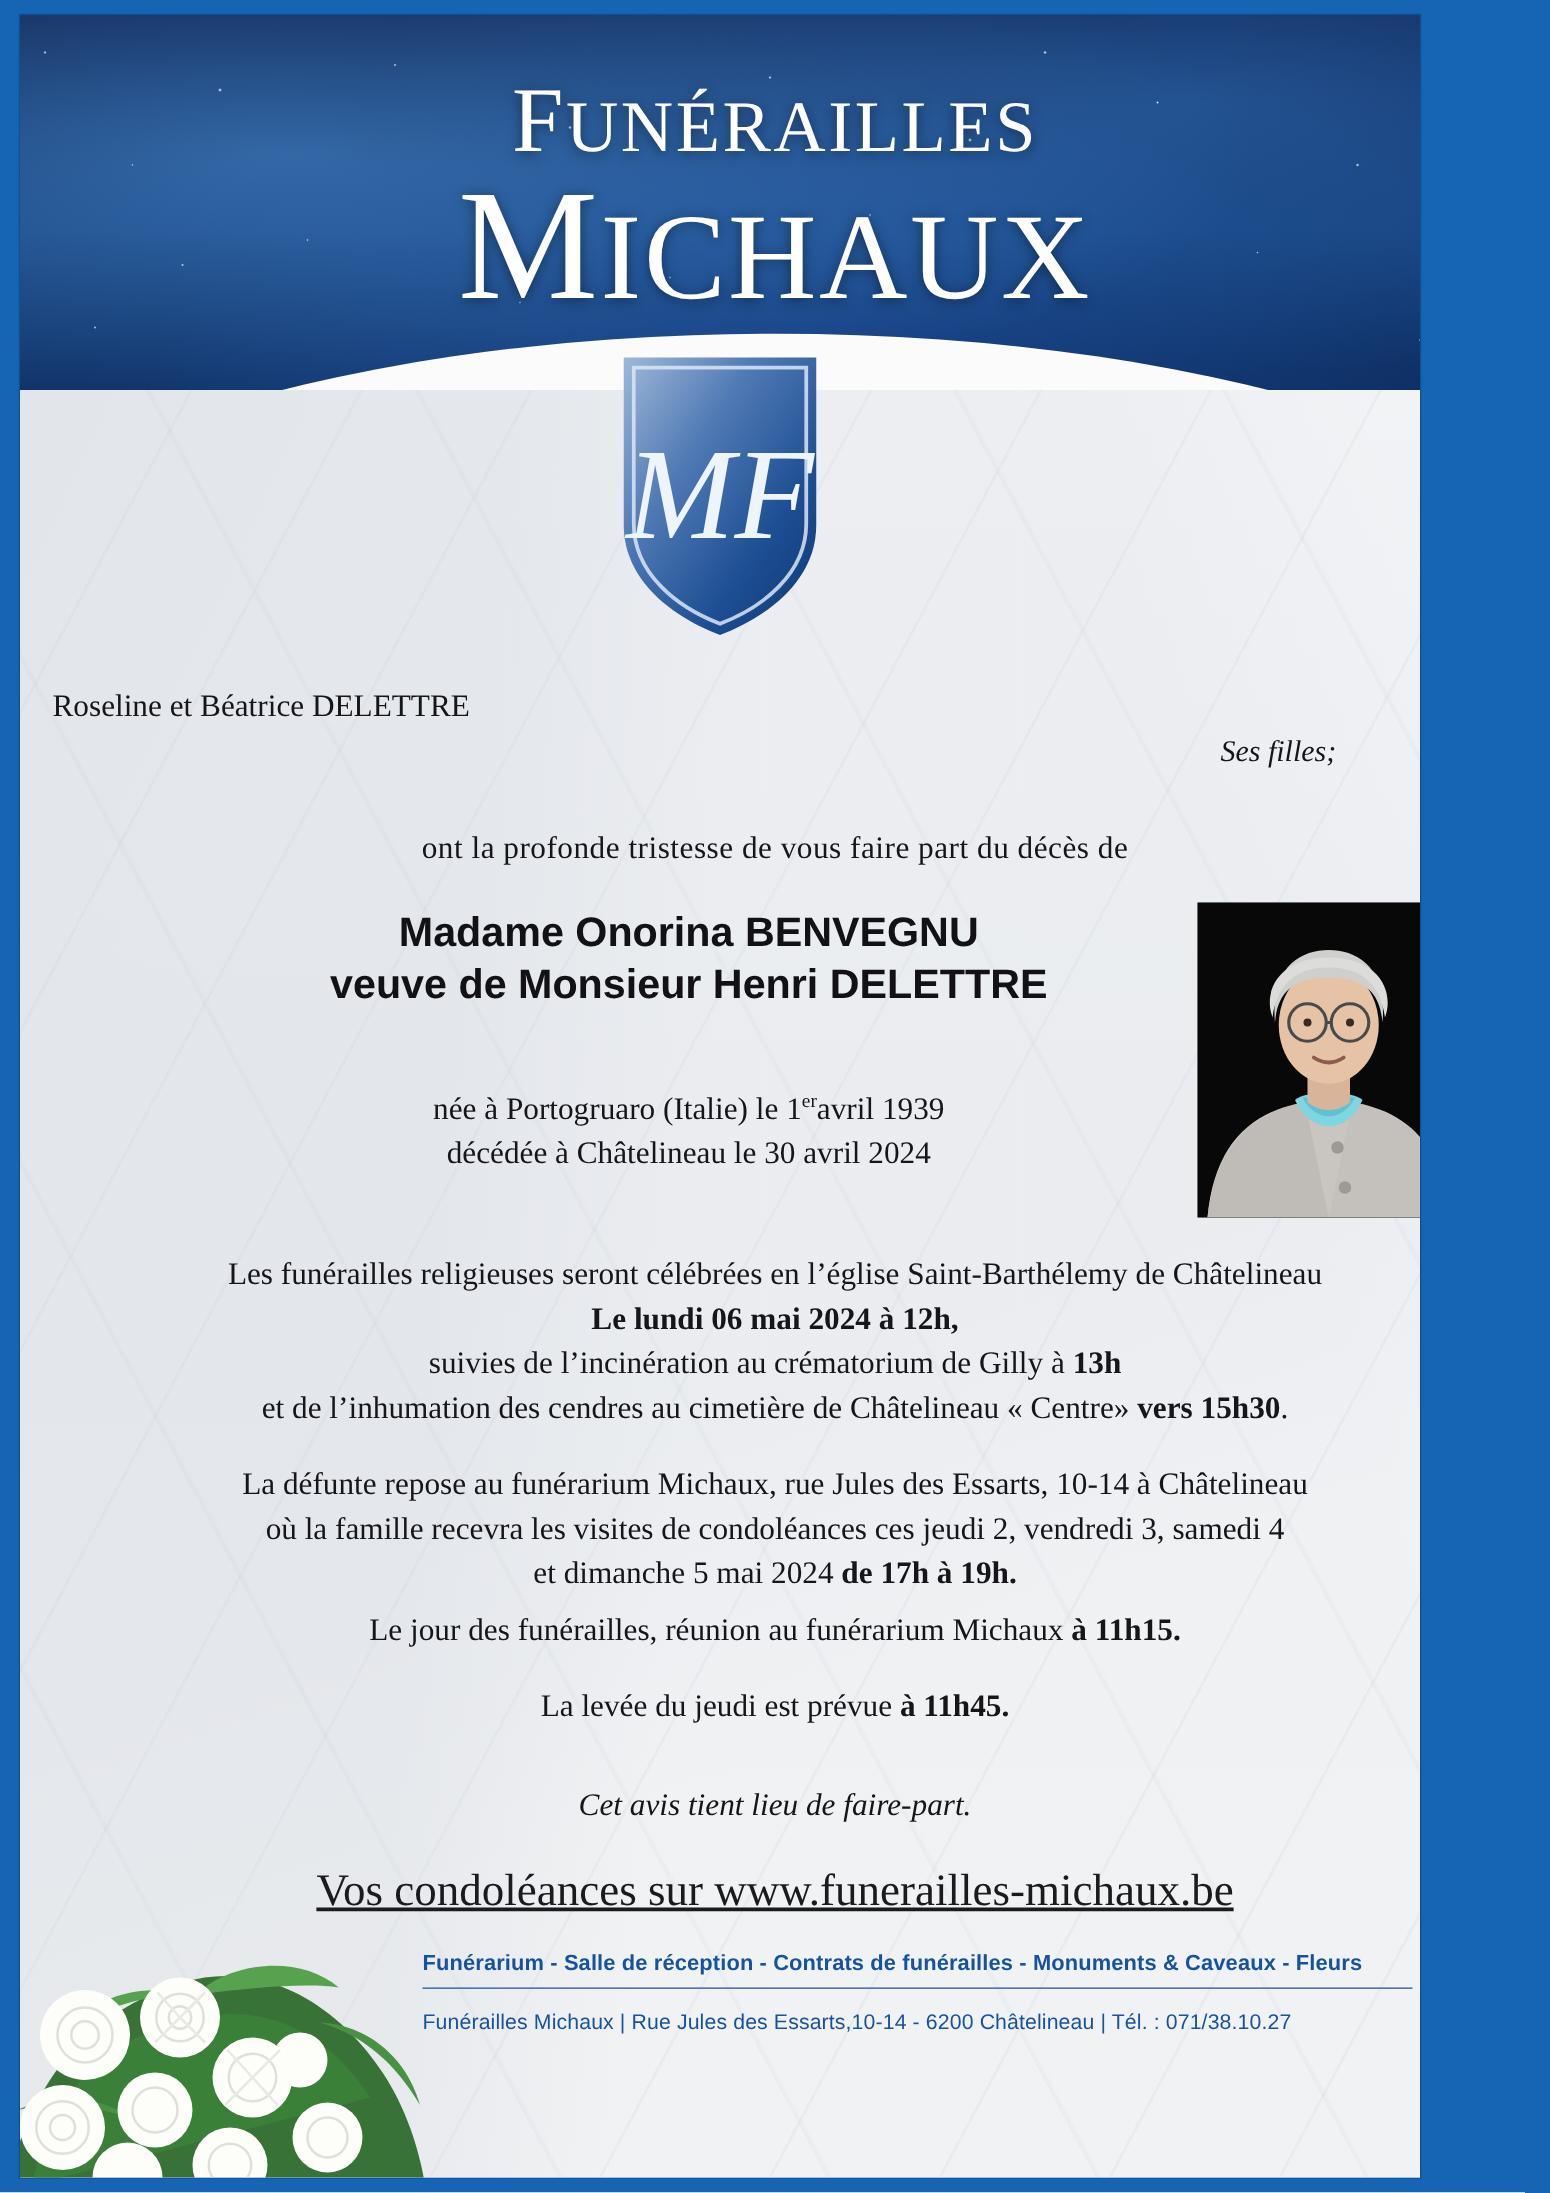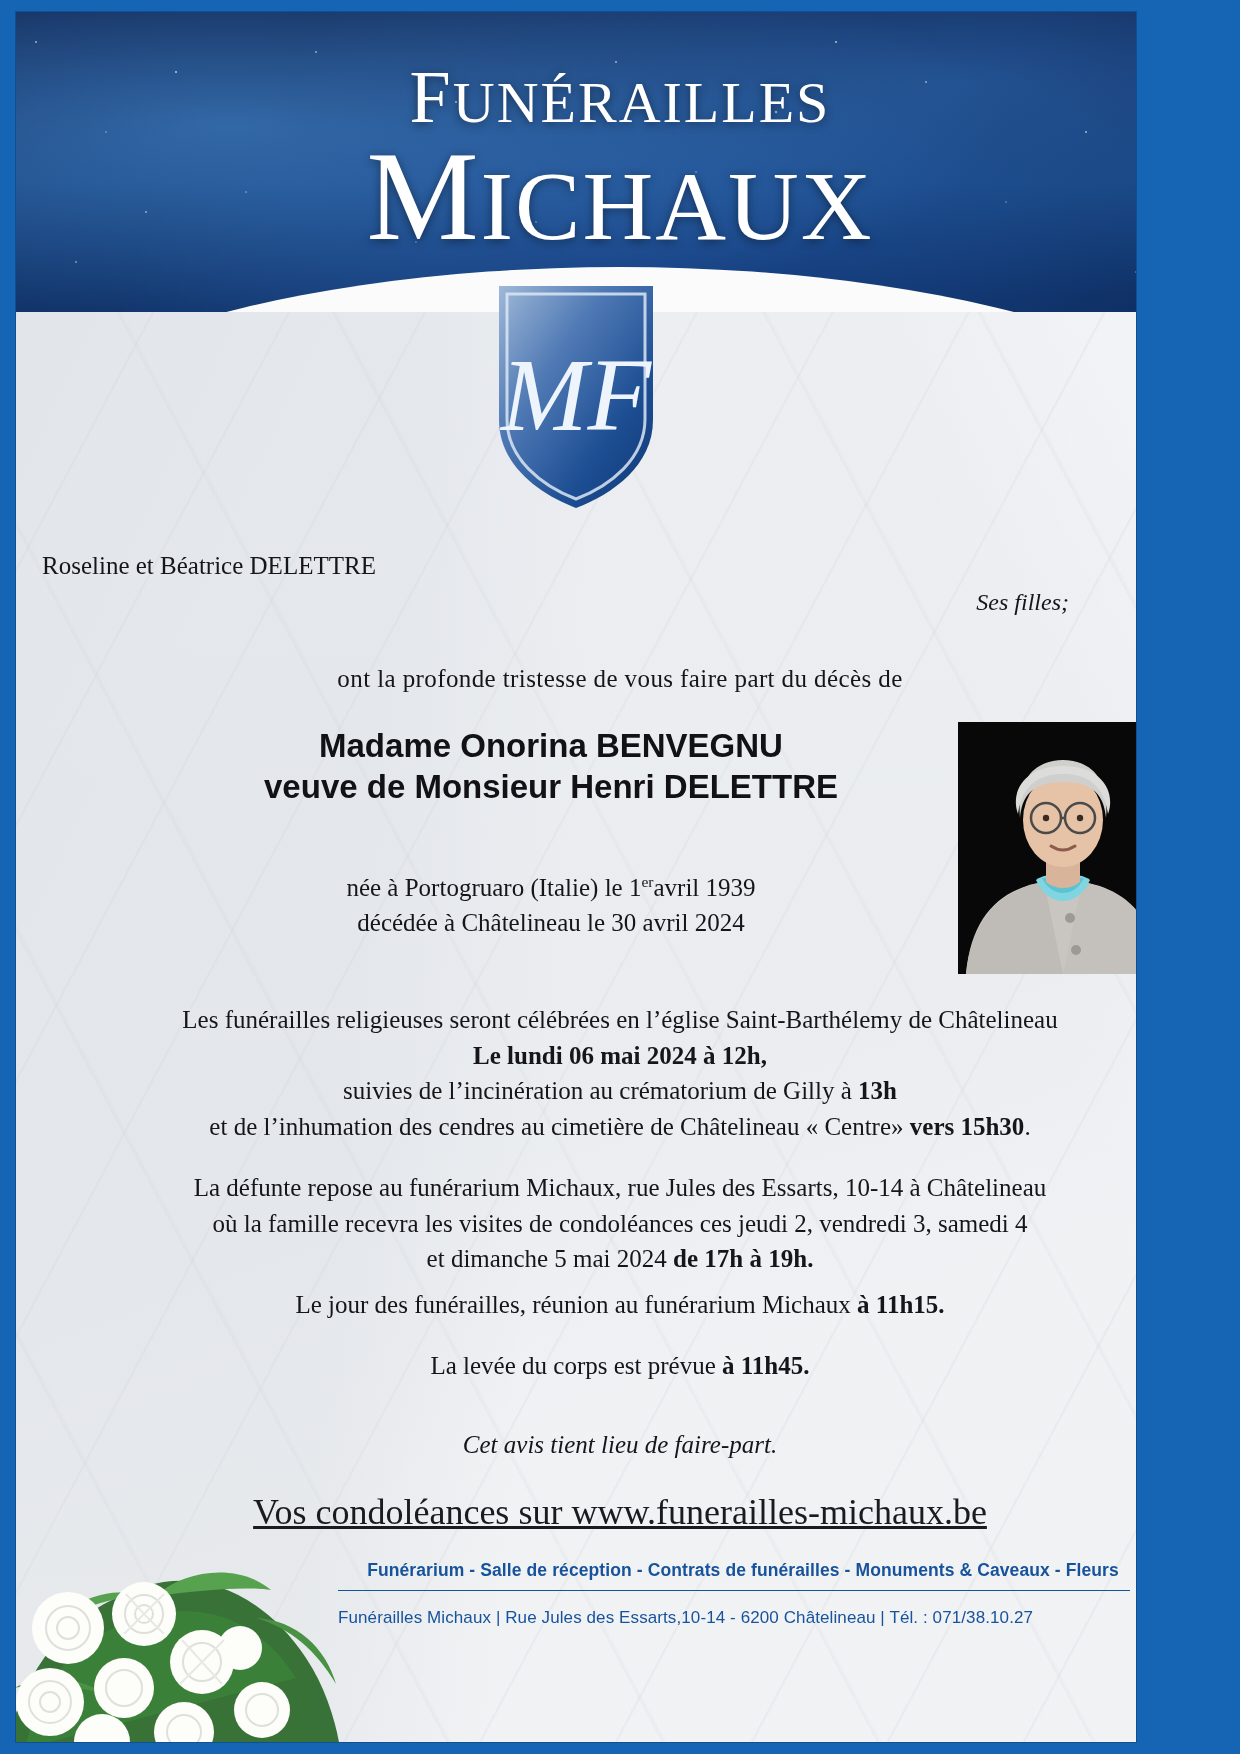--- a/index.html
+++ b/index.html
@@ -238,21 +238,20 @@
     left: 322px;
     width: 810px;
     top: 1548px;
     font-family: "Liberation Sans", sans-serif;
     color: #17539d;
   }
   .footer-services {
     font-size: 17.5px;
     font-weight: bold;
     letter-spacing: 0.1px;
-    text-align: center;
   }
   .footer-rule {
     margin-top: 9px;
     border-bottom: 1.6px solid #17539d;
     width: 792px;
   }
   .footer-address {
     margin-top: 17px;
     font-size: 17px;
     letter-spacing: 0.1px;
@@ -360,21 +359,21 @@
         <div>La défunte repose au funérarium Michaux, rue Jules des Essarts, 10-14 à Châtelineau</div>
         <div>où la famille recevra les visites de condoléances ces jeudi 2, vendredi 3, samedi 4</div>
         <div><span>et dimanche 5 mai 2024  </span><b class="bold">de 17h à 19h.</b></div>
       </div>
 
       <div class="para p-reunion">
         <span>Le jour des funérailles, réunion au funérarium Michaux </span><b class="bold">à 11h15.</b>
       </div>
 
       <div class="para p-levee">
-        <span>La levée du corps est prévue </span><b class="bold">à 11h45.</b>
+        <span>La levée du jeudi est prévue </span><b class="bold">à 11h45.</b>
       </div>
 
       <div class="para p-avis">Cet avis tient lieu de faire-part.</div>
 
       <div class="para p-condo">
         <span class="u">Vos condoléances sur www.funerailles-michaux.be</span>
       </div>
 
       <div class="footer">
         <div class="footer-services">Funérarium - Salle de réception - Contrats de funérailles - Monuments &amp; Caveaux  - Fleurs</div>

